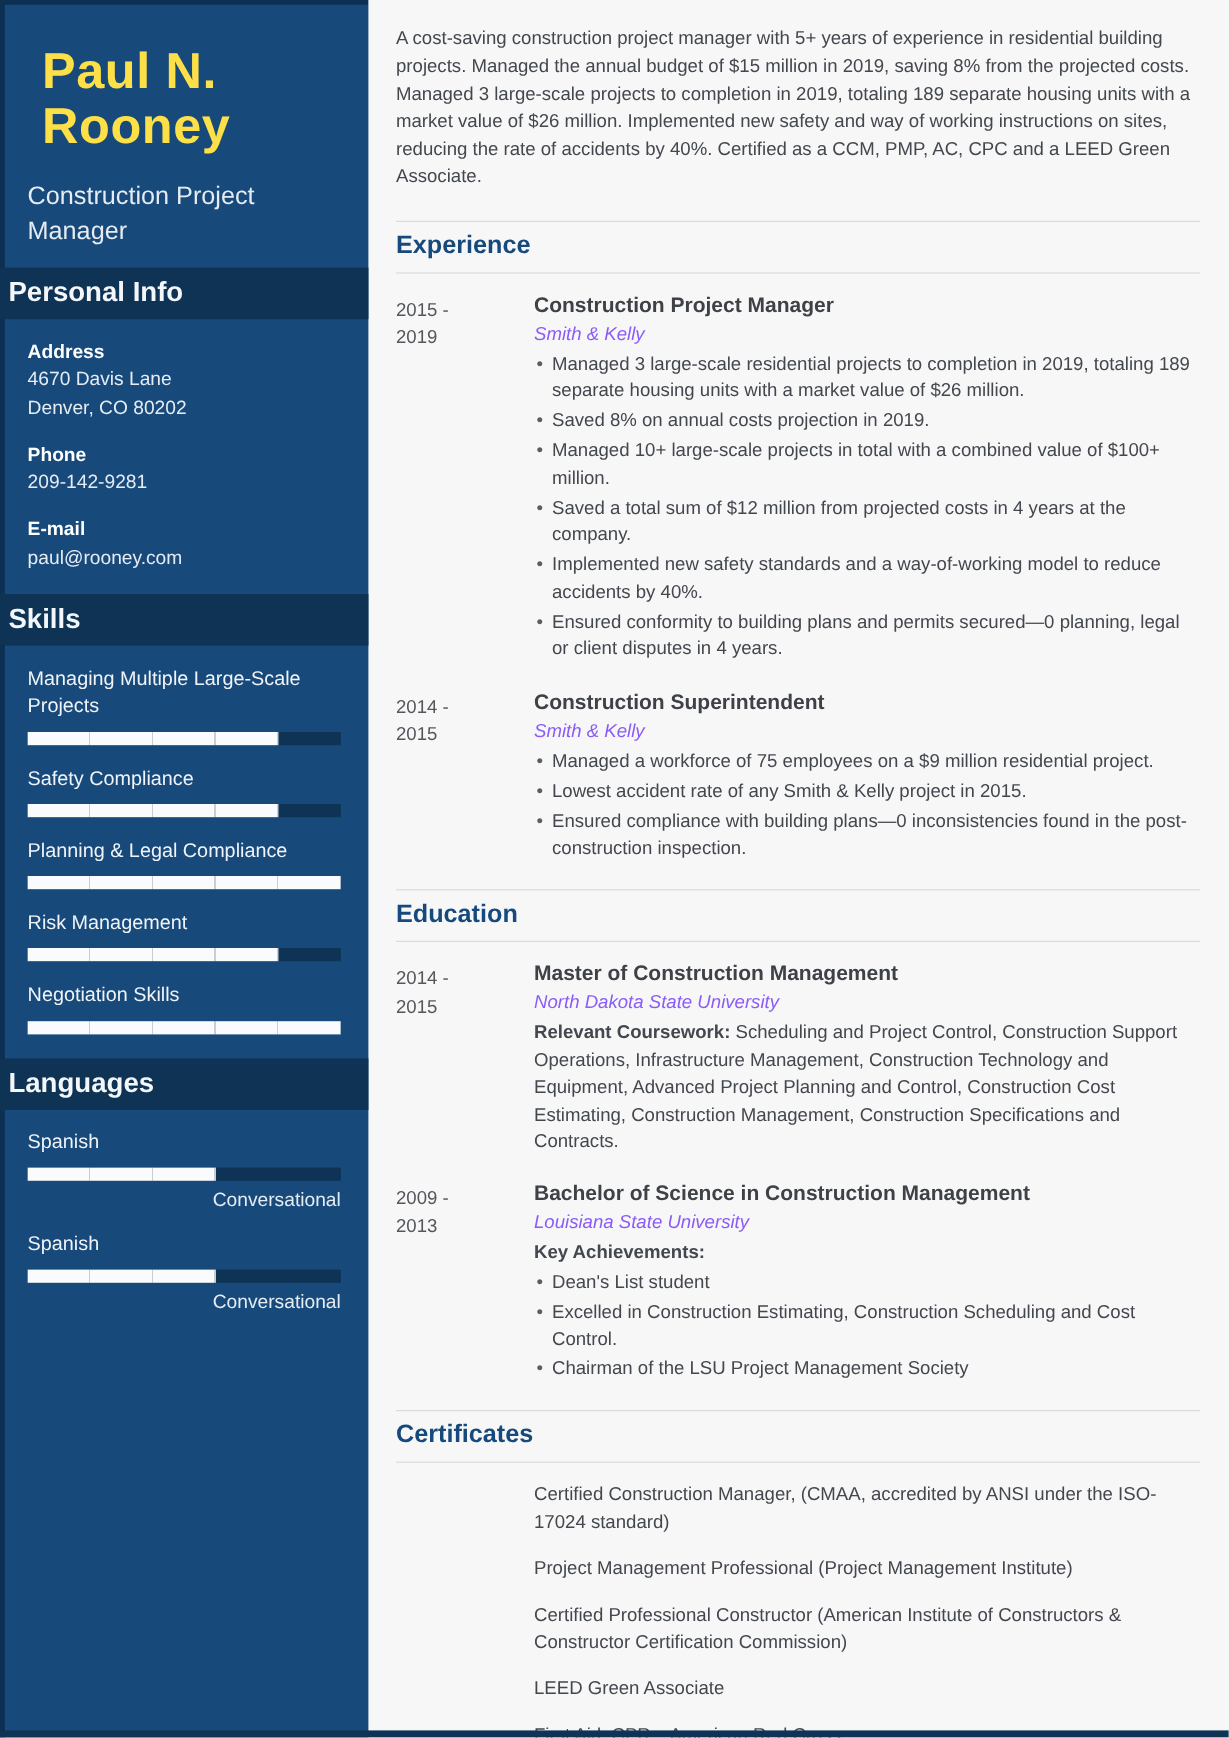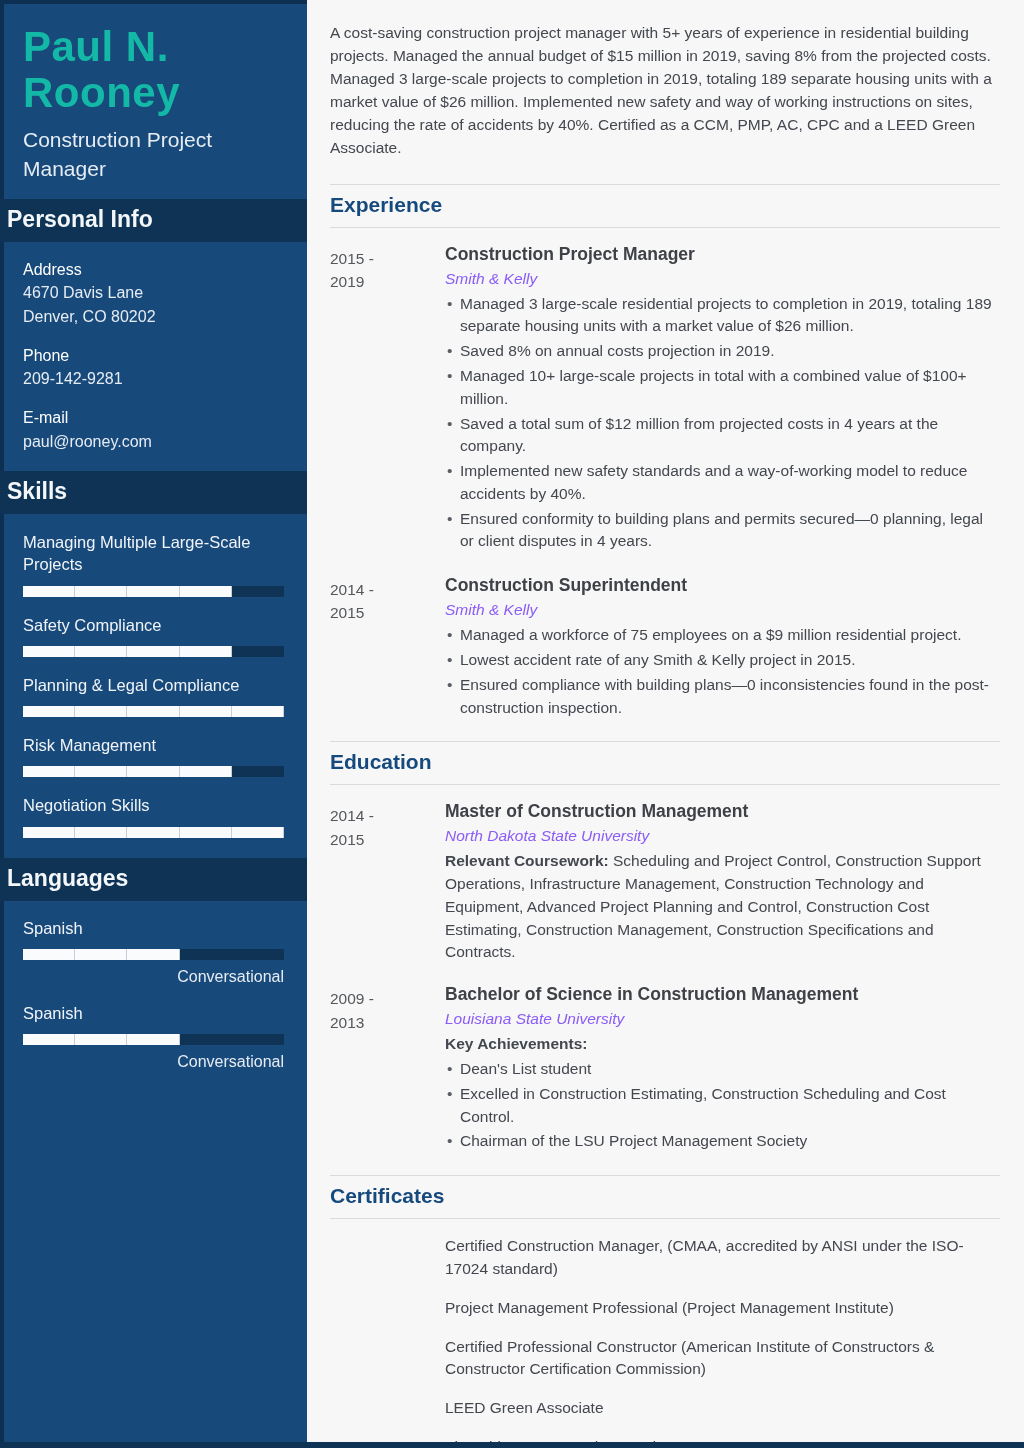--- a/index.html
+++ b/index.html
@@ -33,35 +33,35 @@
   
   .sidebar{
     width:307px;flex:none;
     background:var(--sidebar-background);
     color:#fff;
     box-shadow:inset 4px 0 0 var(--sidebar-edge), inset 0 4px 0 var(--sidebar-edge);
     padding-bottom:30px;
   }
   .name{
     font-size:42px;font-weight:bold;line-height:1.1;
-    margin:0;padding:24px 30px 0 23px;
-    color:#14b8a6;letter-spacing:0.5px;
+    margin:12px;padding:24px 30px 0 23px;
+    color:#fde047;letter-spacing:0.5px;
   }
   .job-title{
     font-size:21px;line-height:1.35;
     padding:10px 60px 16px 23px;
     color:var(--sidebar-value-text);
   }
   .band{
     background:var(--sidebar-band-background);
     font-size:23px;font-weight:bold;color:#F4F7FA;
     padding:7px 7px 9px;
   }
   .pi-group{padding:17px 23px 0;}
-  .pi-label{font-weight:normal;font-size:16px;line-height:1.4;}
+  .pi-label{font-weight:bold;font-size:16px;line-height:1.4;}
   .pi-line{font-size:16px;line-height:1.45;color:var(--sidebar-value-text);}
   .pi-wrap{padding-bottom:18px;}
 
   .skill{padding:17px 23px 0;}
   .skill-label{font-size:16.5px;line-height:1.35;color:#F0F4F8;}
   .meter{
     margin-top:10px;height:11px;
     background:var(--skill-bar-track);
     position:relative;
   }

